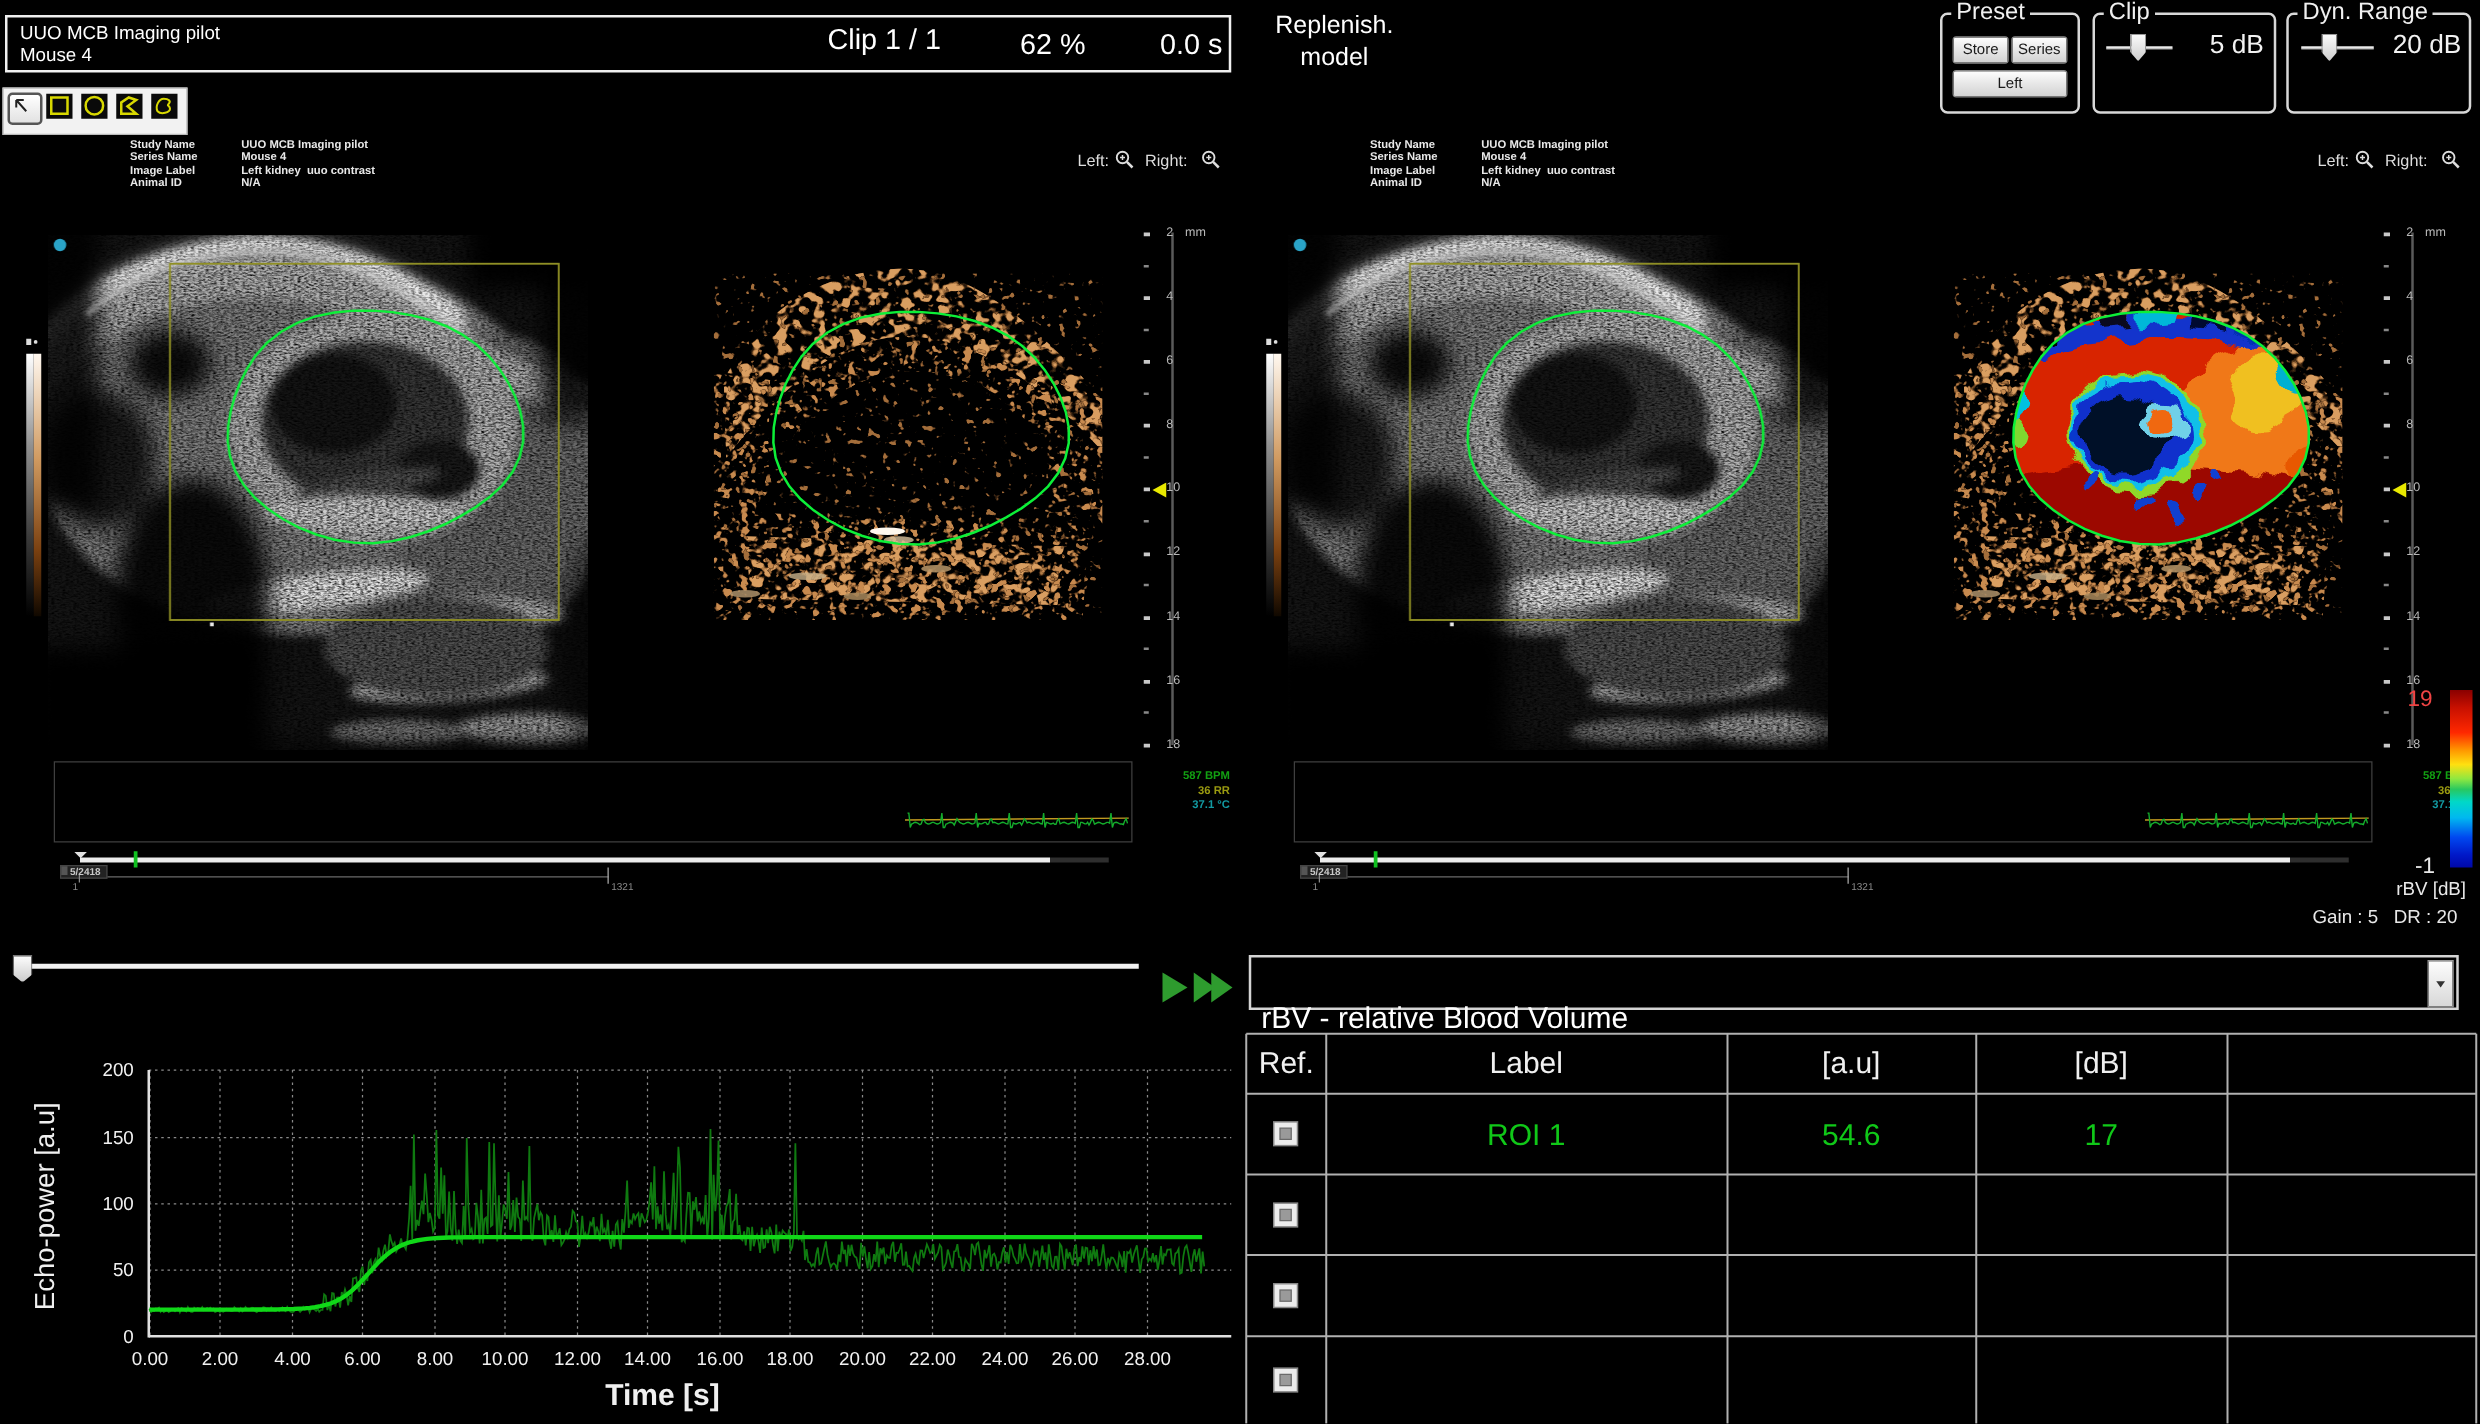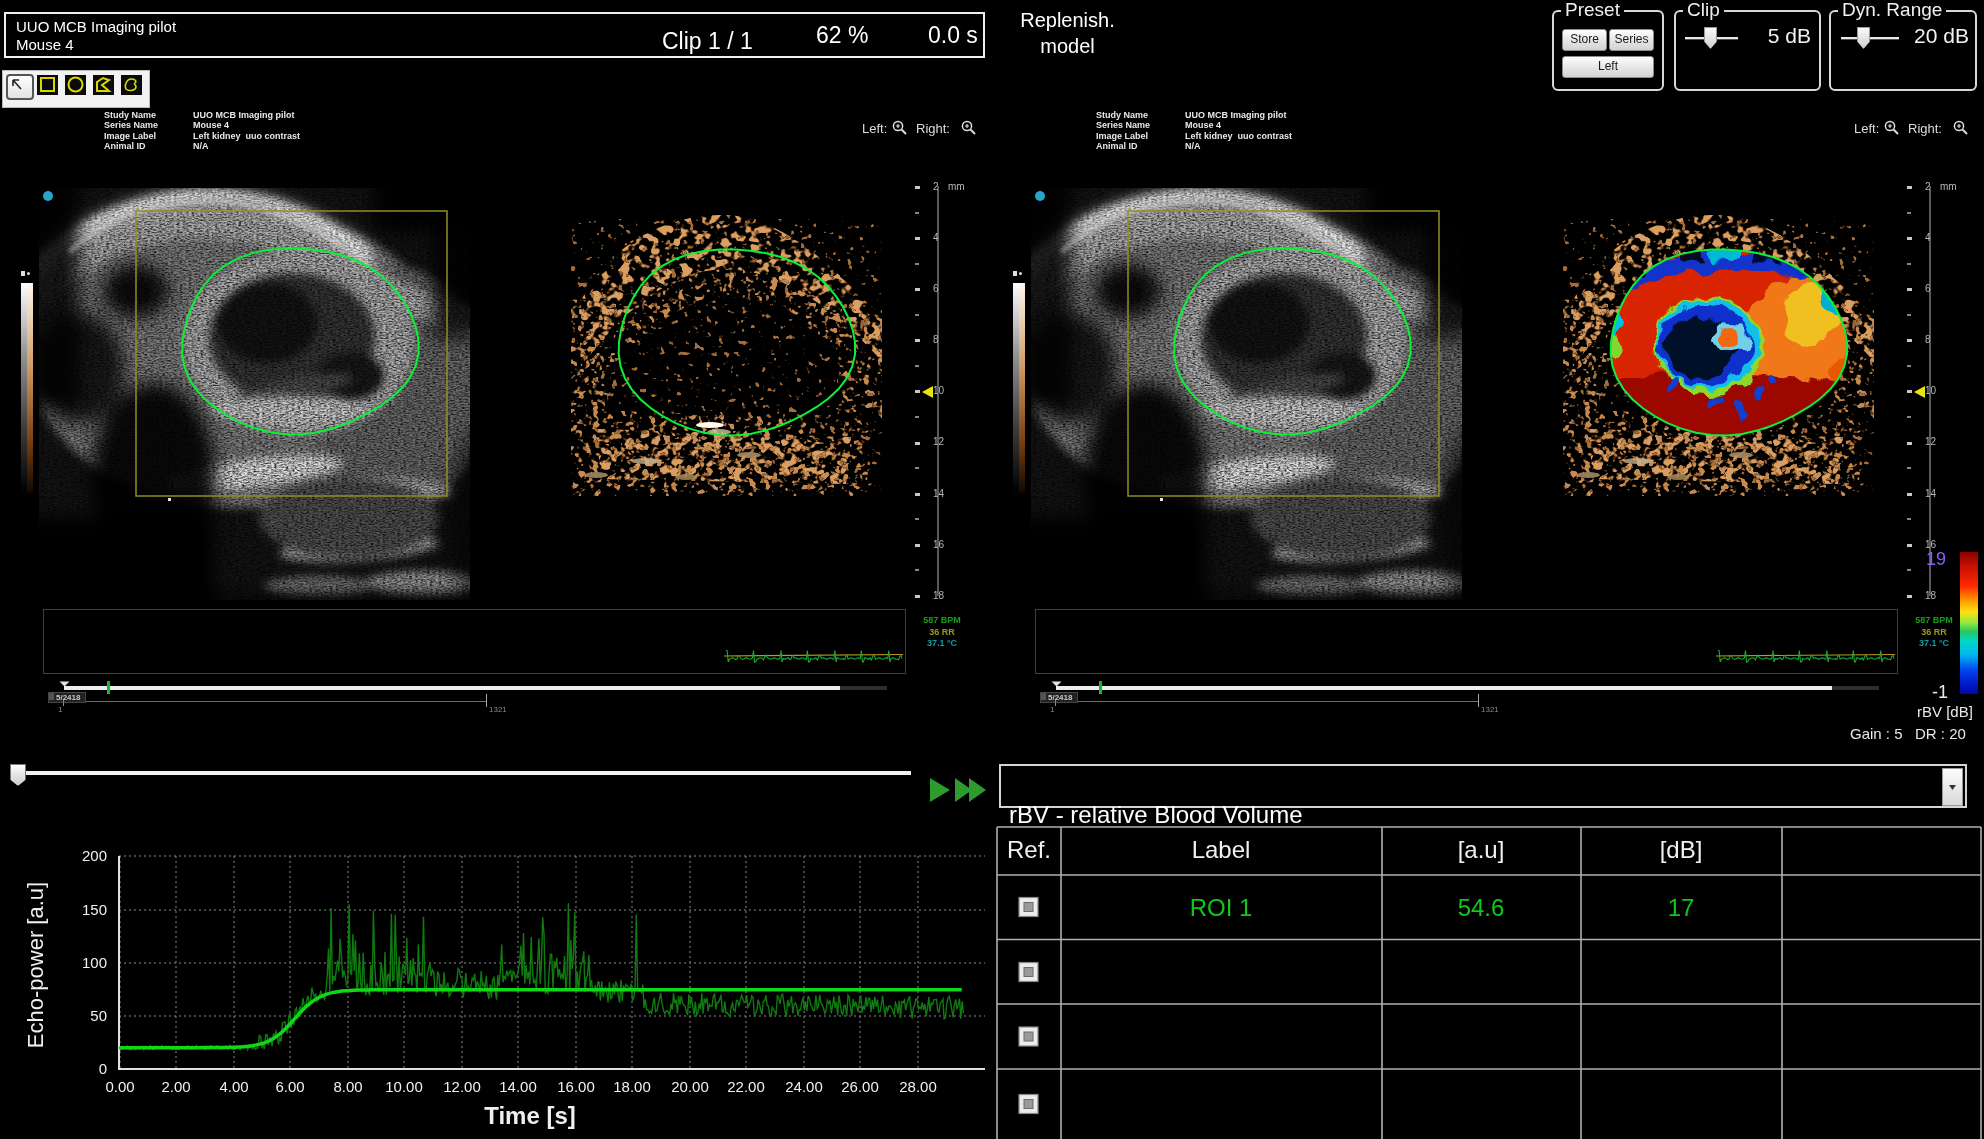--- a/index.html
+++ b/index.html
@@ -7,21 +7,21 @@
 .grp{position:absolute;border:2px solid #d8d8d8;border-radius:6px;}
 .grp .lbl{position:absolute;top:-13px;left:7px;background:#000;padding:0 4px;font-size:19px;color:#f0f0f0;white-space:nowrap;}
 .btn{position:absolute;background:linear-gradient(#fefefe,#e9e9e9 45%,#d2d2d2);border:1px solid #8a8a8a;border-radius:3px;color:#1a1a1a;font-size:12px;text-align:center;line-height:18px;}
 .sldtrack{position:absolute;height:2px;background:#e8e8e8;box-shadow:0 1px 0 #555;}
 .sldthumb{position:absolute;width:11px;height:20px;background:linear-gradient(#fafafa,#cfcfcf);border:1px solid #999;clip-path:polygon(0 0,100% 0,100% 65%,50% 100%,0 65%);}
 .dbtxt{position:absolute;font-size:21px;color:#f2f2f2;}
 .meta{position:absolute;font-size:9px;font-weight:bold;color:#e8e8e8;line-height:10.4px;white-space:pre;}
 .lr{position:absolute;font-size:13px;color:#ddd;}
 .rul{position:absolute;font-size:10px;color:#b8b8b8;}
 .scrub{position:absolute;font-size:9px;color:#8a8a8a;}
-.bpm{position:absolute;font-size:9px;line-height:11.5px;text-align:center;font-weight:bold;}
+.bpm{position:absolute;font-size:9px;line-height:11.5px;text-align:right;font-weight:bold;}
 .half{position:absolute;top:0;width:992px;height:760px;}
 </style></head>
 <body>
 
 <svg width="0" height="0" style="position:absolute">
 <defs>
 <filter id="bmf" color-interpolation-filters="sRGB" x="-5%" y="-5%" width="110%" height="110%">
   <feGaussianBlur in="SourceGraphic" stdDeviation="4" result="s"></feGaussianBlur>
   <feTurbulence type="fractalNoise" baseFrequency="0.34 0.72" numOctaves="2" seed="11" result="n"></feTurbulence>
   <feColorMatrix in="n" type="matrix" values="1.0 1.0 1.0 0 -0.78 1.0 1.0 1.0 0 -0.78 1.0 1.0 1.0 0 -0.78 0 0 0 0 1" result="ng"></feColorMatrix>
@@ -72,21 +72,21 @@
 <filter id="parm" color-interpolation-filters="sRGB" x="-8%" y="-8%" width="116%" height="116%">
   <feTurbulence type="fractalNoise" baseFrequency="0.045 0.05" numOctaves="2" seed="13" result="t"></feTurbulence>
   <feDisplacementMap in="SourceGraphic" in2="t" scale="24" xChannelSelector="R" yChannelSelector="G"></feDisplacementMap>
 </filter>
 </defs>
 </svg>
 
 <div class="abs" style="left:4px;top:12px;width:977px;height:42px;border:2px solid #f0f0f0;">
   <div class="abs" style="left:10px;top:4px;font-size:15px;">UUO MCB Imaging pilot</div>
   <div class="abs" style="left:10px;top:22px;font-size:15px;">Mouse 4</div>
-  <div class="abs" style="left:656px;top:14px;font-size:23px;">Clip 1 / 1</div>
+  <div class="abs" style="left:656px;top:4px;font-size:23px;">Clip 1 / 1</div>
   <div class="abs" style="left:810px;top:8px;font-size:23px;">62 %</div>
   <div class="abs" style="left:922px;top:8px;font-size:23px;">0.0 s</div>
 </div>
 
 <div class="abs" style="left:2px;top:70px;width:146px;height:36px;background:#f2f2f2;border:1px solid #bbb;">
   <div class="abs" style="left:3px;top:3px;width:24px;height:22px;background:linear-gradient(#fff,#e2e2e2);border:2px solid #555;border-radius:4px;">
     <svg width="20" height="18" viewBox="0 0 20 18">
         <path d="M5 4 L13 13 M5 4 L5 10 M5 4 L11 4" stroke="#222" stroke-width="1.6" fill="none"></path>
       </svg>
   </div>
@@ -506,21 +506,21 @@
 <text x="107" y="284" fill="#f0f0f0" font-size="15" text-anchor="end" font-family="Liberation Sans">0</text>
 <text x="107" y="231" fill="#f0f0f0" font-size="15" text-anchor="end" font-family="Liberation Sans">50</text>
 <text x="107" y="178" fill="#f0f0f0" font-size="15" text-anchor="end" font-family="Liberation Sans">100</text>
 <text x="107" y="125" fill="#f0f0f0" font-size="15" text-anchor="end" font-family="Liberation Sans">150</text>
 <text x="107" y="71" fill="#f0f0f0" font-size="15" text-anchor="end" font-family="Liberation Sans">200</text>
 <text x="43" y="175" fill="#f0f0f0" font-size="22" text-anchor="middle" font-family="Liberation Sans" transform="rotate(-90 43 175)">Echo-power [a.u]</text>
 <text x="530" y="334" fill="#f0f0f0" font-size="24" font-weight="bold" text-anchor="middle" font-family="Liberation Sans">Time [s]</text>
 </svg>
 
 <div class="abs" style="left:1960px;top:552px;width:18px;height:142px;background:linear-gradient(#8a0000,#c81000 10%,#ff2800 24%,#ff9800 34%,#ffe010 42%,#90e840 50%,#28c860 56%,#00d8c8 63%,#00b8f0 72%,#0048f0 83%,#0018c8 93%,#0008a8);"></div>
-<div class="abs" style="left:1926px;top:549px;font-size:18px;color:#8b5cf6;">19</div>
+<div class="abs" style="left:1926px;top:549px;font-size:18px;color:#ef4444;">19</div>
 <div class="abs" style="left:1932px;top:682px;font-size:18px;color:#e8e8e8;">-1</div>
 <div class="abs" style="left:1917px;top:703px;font-size:15px;color:#e8e8e8;">rBV [dB]</div>
 <div class="abs" style="left:1850px;top:725px;font-size:15px;color:#e8e8e8;">Gain : 5&nbsp;&nbsp;&nbsp;DR : 20</div>
 
 <div class="abs" style="left:999px;top:764px;width:964px;height:40px;border:2px solid #d4d4d4;background:#000;">
   <div class="abs" style="left:8px;top:7px;font-size:24px;margin-top:28px;">rBV - relative Blood Volume</div>
   <div class="abs" style="right:2px;top:2px;width:19px;height:36px;background:linear-gradient(#fdfdfd,#d8d8d8);border:1px solid #999;">
     <svg width="19" height="36">
         <path d="M6 16 L13 16 L9.5 21 Z" fill="#333"></path>
       </svg>

